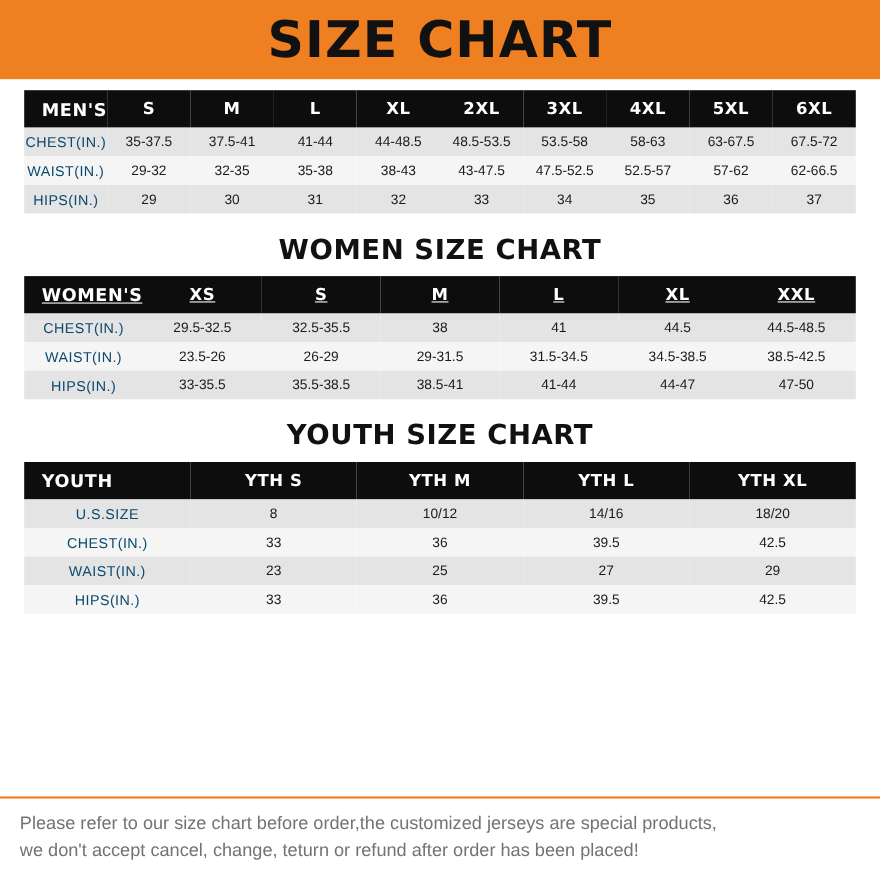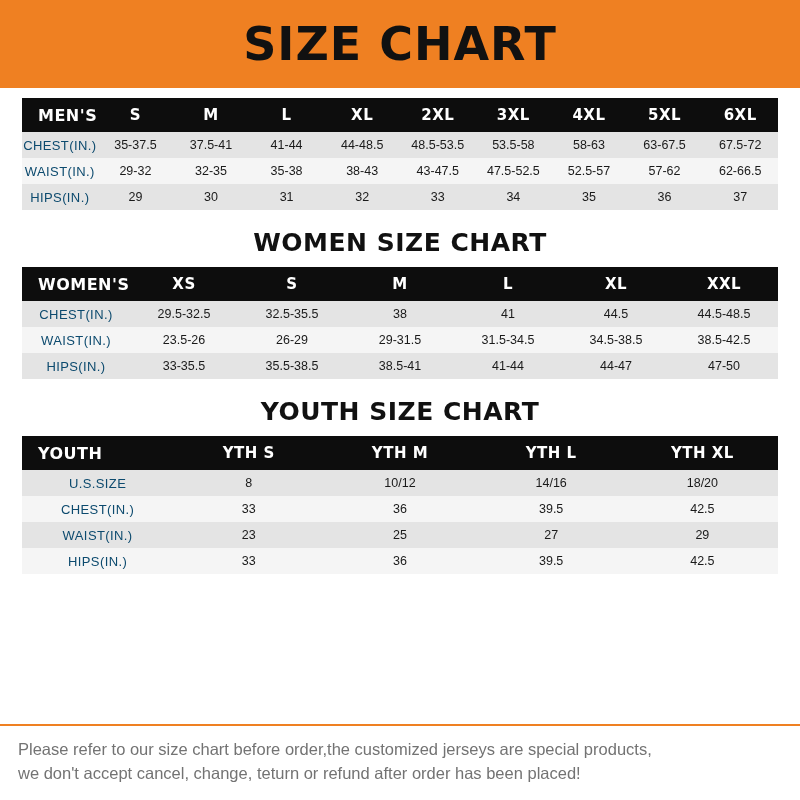--- a/index.html
+++ b/index.html
@@ -17,21 +17,21 @@
     width: 800px;
     height: 800px;
     position: relative;
     box-sizing: border-box;
     display: flex;
     flex-direction: column;
   }
   
   .header-band {
     background: #ef8022;
-    height: 88px;
+    height: 72px;
     display: flex;
     align-items: center;
     justify-content: center;
     flex: none;
   }
   .header-title {
     font-family: "DejaVu Sans", sans-serif;
     font-weight: bold;
     font-size: 46px;
     letter-spacing: 1px;
@@ -103,21 +103,21 @@
     letter-spacing: 0.4px;
   }
   
   .men-table thead th { font-size: 14px; }
   .men-table th, .men-table td { font-size: 11.5px; }
   .men-table thead th.rowlabel { font-size: 16px; }
   .men-table tbody td.rowlabel { font-size: 12px; }
   .men-table th, .men-table td { height: 25px; }
   .men-table thead th { height: 34px; }
 
-  .women-table thead th { font-size: 16px; height: 40px;}
+  .women-table thead th { font-size: 16px; height: 40px; text-decoration: underline;}
   .women-table th, .women-table td { font-size: 13px; height: 30px; }
   .women-table thead th.rowlabel { font-size: 16px; }
 
   .youth-table thead th { font-size: 16px; height: 40px; margin-left: 20px; }
   .youth-table th, .youth-table td { font-size: 13px; height: 30px; }
   .youth-table thead th.rowlabel { font-size: 17px; }
 
   
   .footer-note {
     border-top: 2px solid #ef8022;

